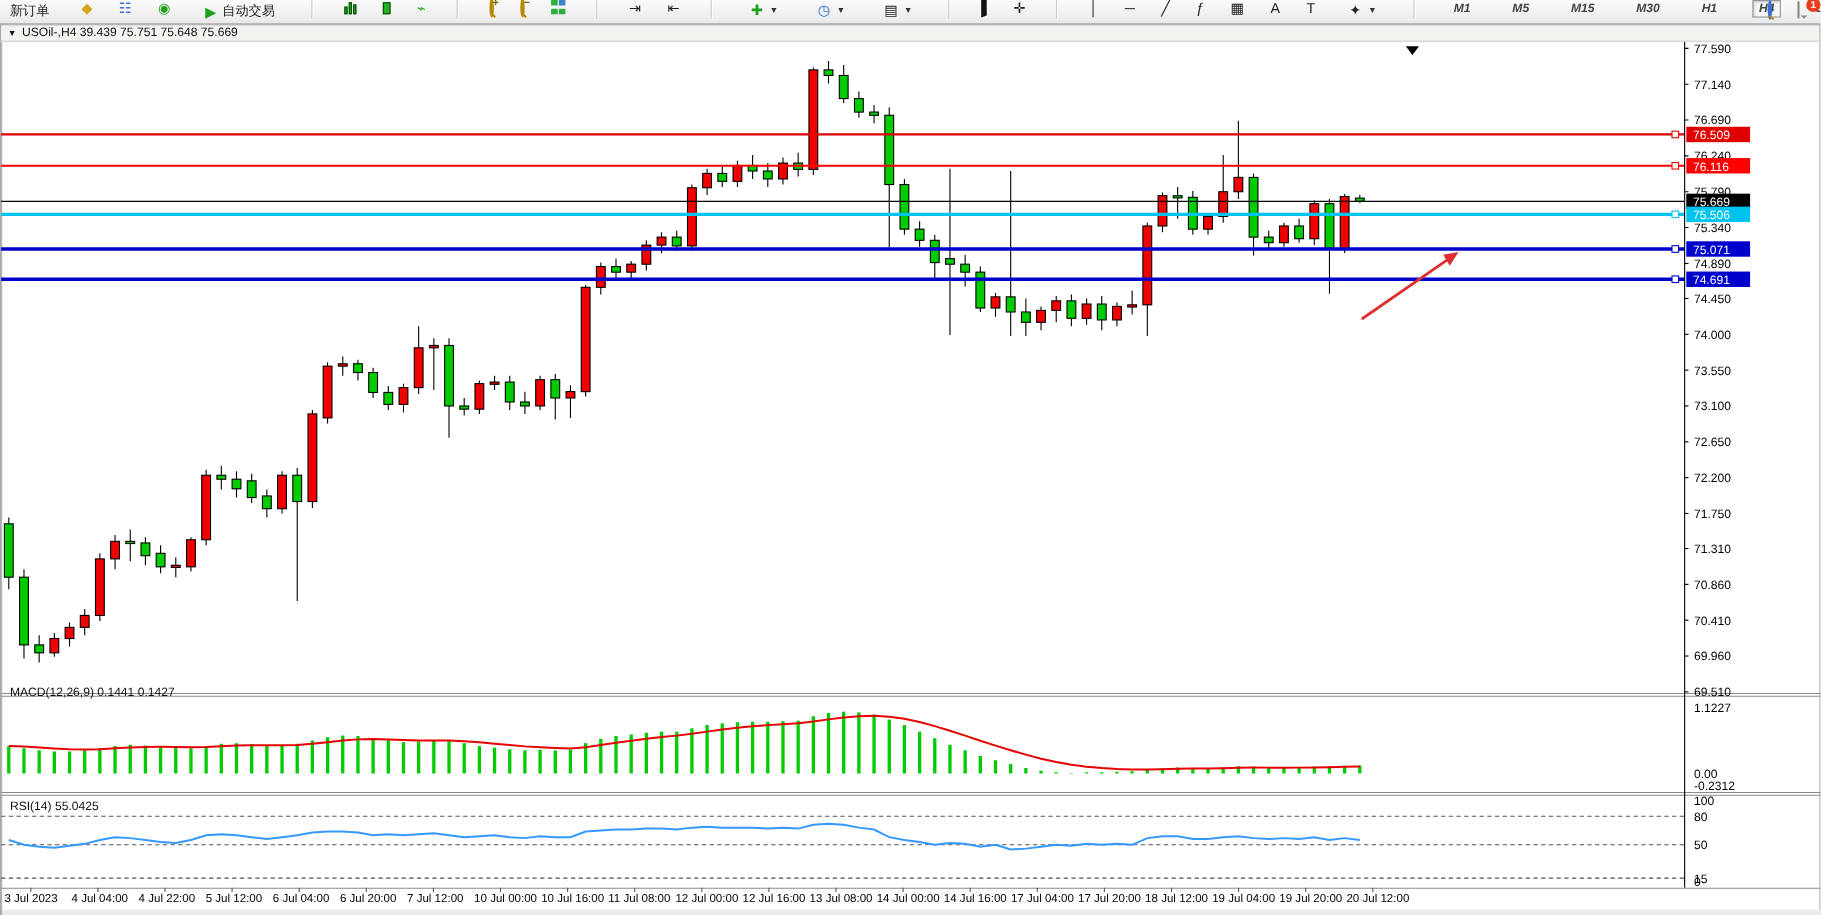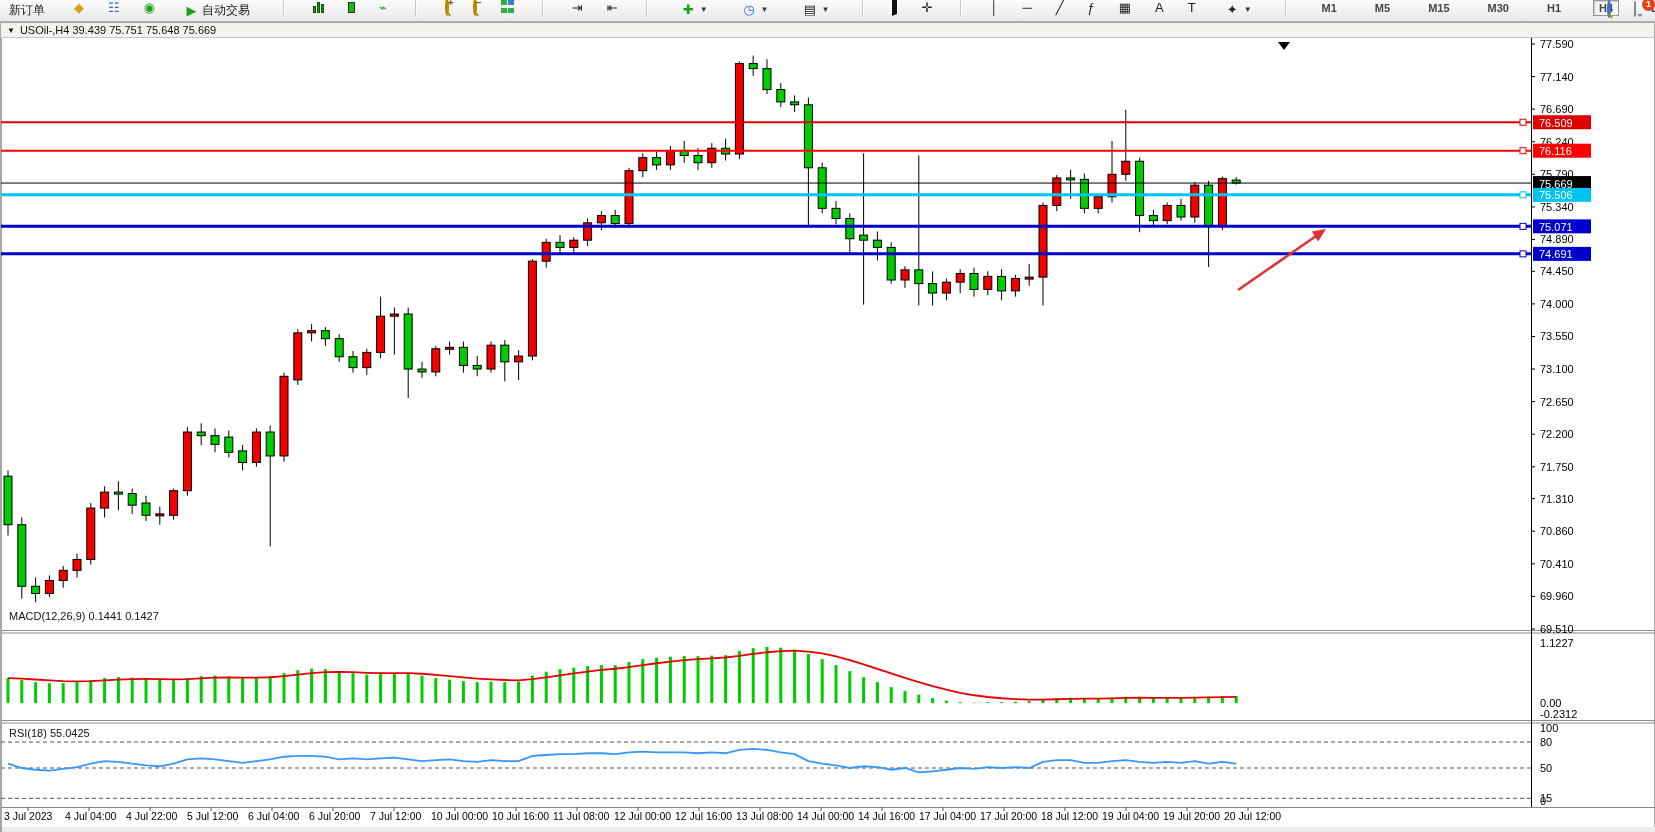--- a/index.html
+++ b/index.html
@@ -4,21 +4,21 @@
 <style>
   * { box-sizing: border-box; }
   html,body { margin:0; padding:0; width:1655px; height:832px; overflow:hidden;
     font-family:"Liberation Sans", sans-serif; background:#f0f0f0; }
   
   #toolbar { height:22px; display:flex; align-items:flex-start; padding:0 4px;
     background:linear-gradient(#fbfbfb,#e9e9e9); border-bottom:1px solid #b2b2b2;
     font-size:12px; color:#222; position:relative; white-space:nowrap;gap:24px; }
   .tb-sep { width:2px; height:17px; margin:0 4px; border-left:1px solid #c9c9c9; border-right:1px solid #fff; }
   .tb-btn { display:flex; align-items:center; gap:3px; padding:1px 4px; border:1px solid transparent; border-radius:2px; cursor:default; }
-  .tf-btn { font-size:11px; font-weight:bold; color:#444; padding:1px 5px; margin:0 1px; border:1px solid transparent; }
+  .tf-btn { font-size:11px; font-weight:bold; color:#444; padding:1px 5px; margin:0 1px; border:1px solid transparent;font-style:italic; }
   .tf-active { border:1px solid #979797; background:#f6f6f6; box-shadow:inset 1px 1px 2px rgba(0,0,0,.18); }
   .ico { display:inline-block; position:relative; width:15px; height:15px; }
   .glyph { font-size:13px; line-height:15px; text-align:center; width:15px; }
   .gold { color:#d6a318; } .green { color:#1ca31c; } .blue { color:#3a6fd8; }
   .mini-bars { display:inline-flex; align-items:flex-end; gap:1px; height:13px; }
   .mini-bars i { display:block; width:3px; background:#18a018; border:1px solid #0a520a; }
   .mini-candle { display:inline-block; width:7px; height:11px; background:#22b322; border:1px solid #084d08; margin-top:2px; }
   .lens { position:relative; width:11px; height:11px; border:2px solid #b58a00; border-radius:50%; margin-top:1px; }
   .lens:after { content:""; position:absolute; width:5px; height:2px; background:#b58a00; transform:rotate(45deg); right:-4px; bottom:-1px; }
   .lens span { position:absolute; top:-3px; left:1px; font-size:10px; font-weight:bold; color:#7a5c00; }
@@ -118,22 +118,22 @@
     </span>
   </div>
 </div>
 
 <div id="titlebar">
   <span style="font-size:8px">▼</span>
   <span>USOil-,H4  39.439 75.751 75.648 75.669</span>
 </div>
 
 <div id="chartwrap">
-  <div class="ind-label" style="top:572px">MACD(12,26,9) 0.1441 0.1427</div>
-  <div class="ind-label" style="top:689px">RSI(18) 55.0425</div>
+  <div class="ind-label" style="top:586px">MACD(12,26,9) 0.1441 0.1427</div>
+  <div class="ind-label" style="top:689px">RSI(14) 55.0425</div>
   <svg id="chartsvg" width="1655" height="794" xmlns="http://www.w3.org/2000/svg">
       <line x1="0" y1="592.5" x2="1655" y2="592.5" stroke="#8a8a8a" stroke-width="1"></line>
       <line x1="0" y1="595" x2="1655" y2="595" stroke="#8a8a8a" stroke-width="1"></line>
       <line x1="0" y1="682.5" x2="1655" y2="682.5" stroke="#8a8a8a" stroke-width="1"></line>
       <line x1="0" y1="685" x2="1655" y2="685" stroke="#8a8a8a" stroke-width="1"></line>
       <rect x="0" y="789" width="1655" height="5" fill="#ececec"></rect>
       <line x1="0.5" y1="0" x2="0.5" y2="794" stroke="#a7a7a7"></line>
       <line x1="1654.5" y1="0" x2="1654.5" y2="794" stroke="#a7a7a7"></line>
       <g>
         <g>

